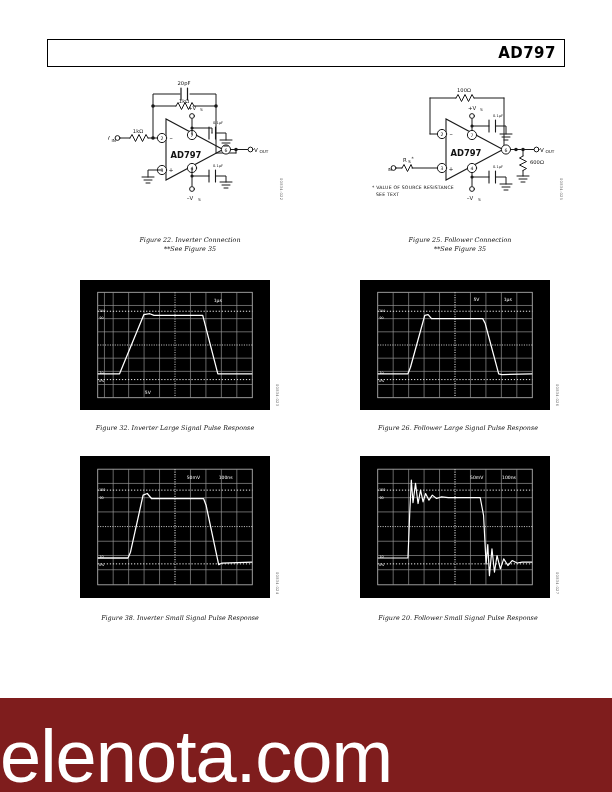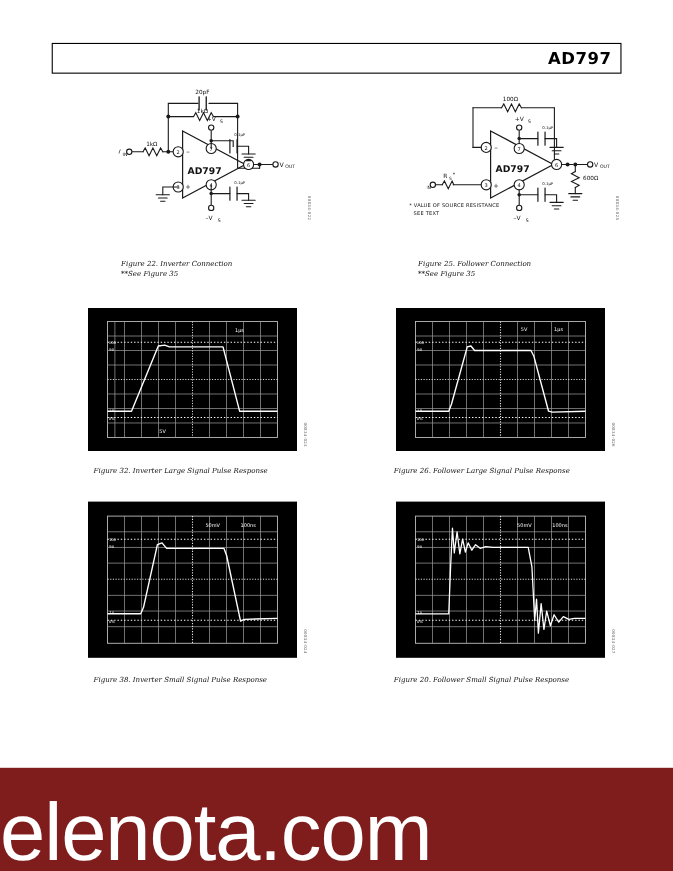--- a/index.html
+++ b/index.html
@@ -23,21 +23,21 @@
     font-family:"DejaVu Sans", sans-serif;
     font-size:15px;font-weight:bold;letter-spacing:.5px;
   }
 
   
   .schem{position:absolute;}
   .schem svg{display:block;}
 
   
   .caption{
-    position:absolute;text-align:left;
+    position:absolute;text-align:center;
     font-family:"DejaVu Serif", serif;
     font-style:italic;font-size:6.4px;color:#111;
     line-height:1.45;
   }
 
   
   .scope{
     position:absolute;background:#000;
     box-sizing:border-box;
     padding:9px 11px;

